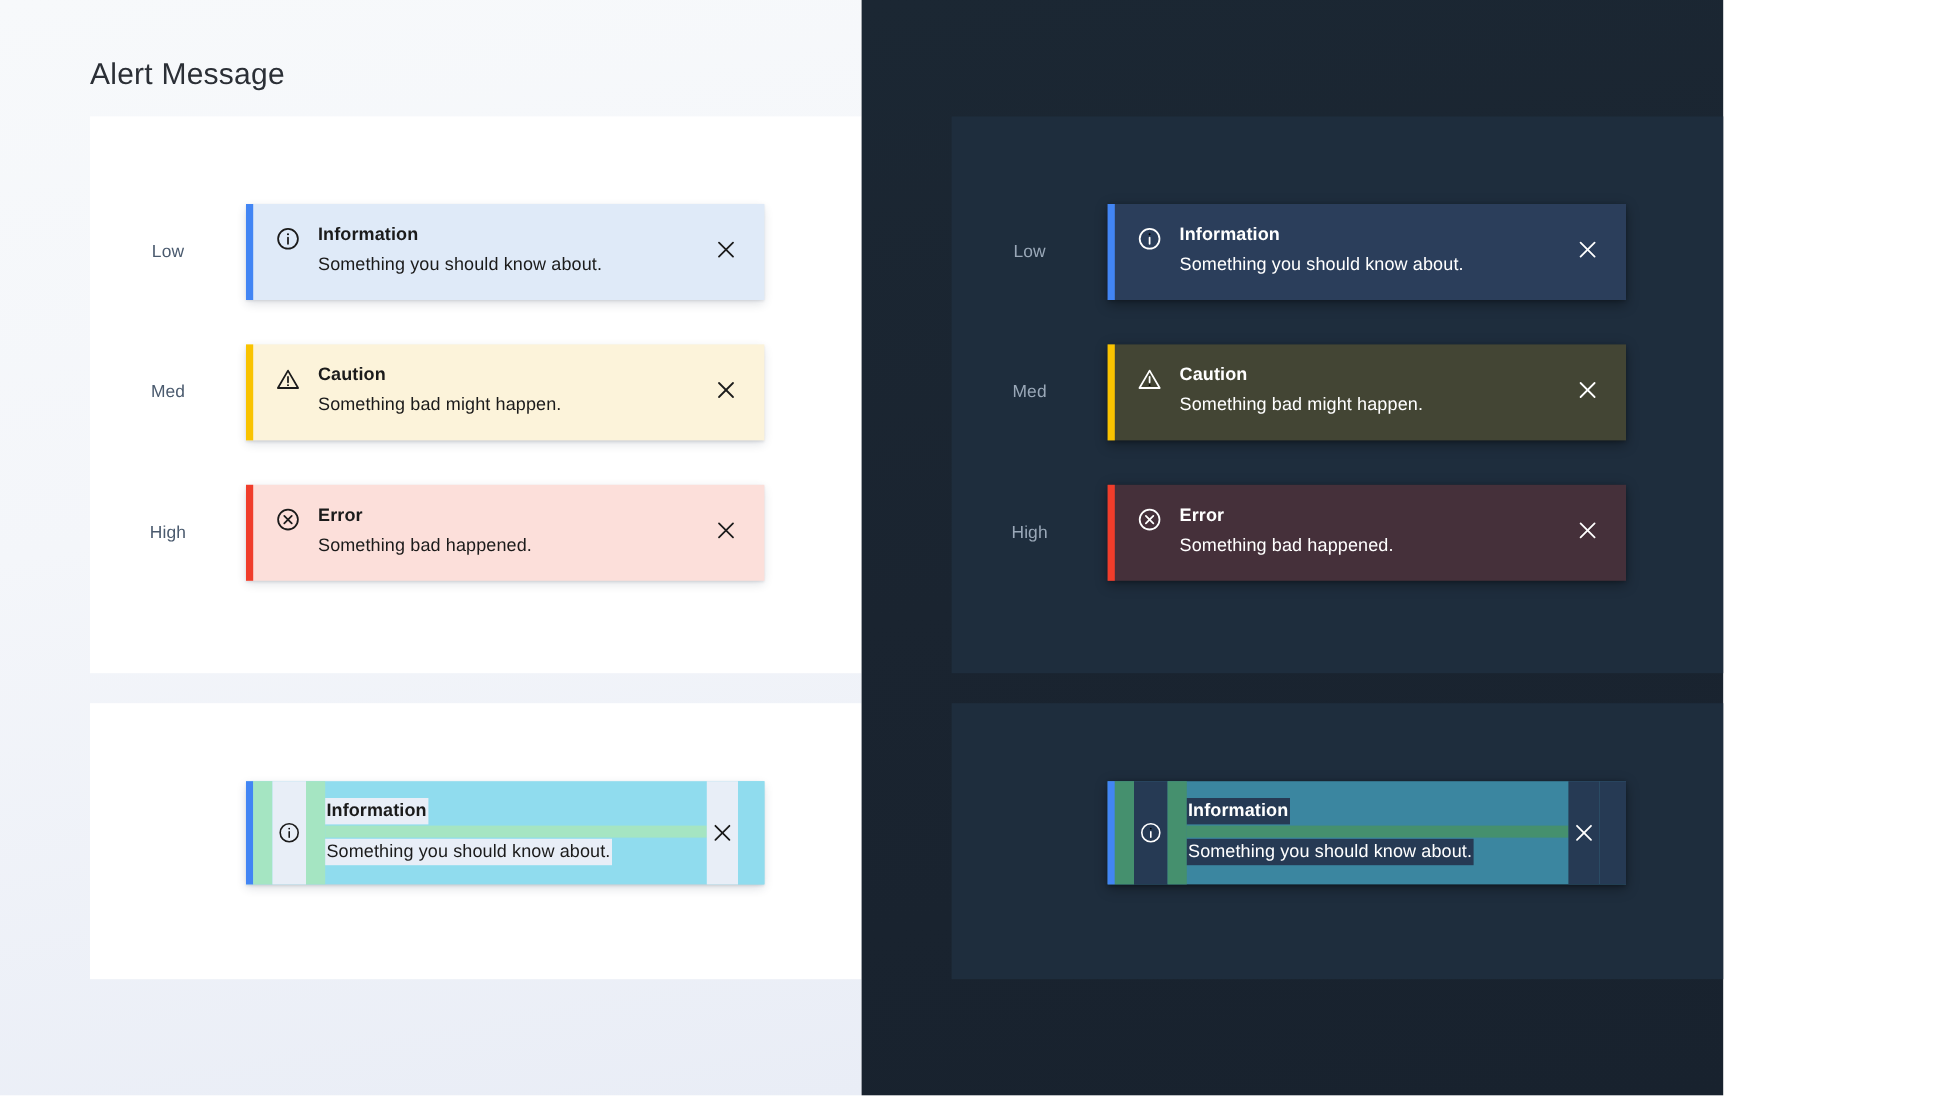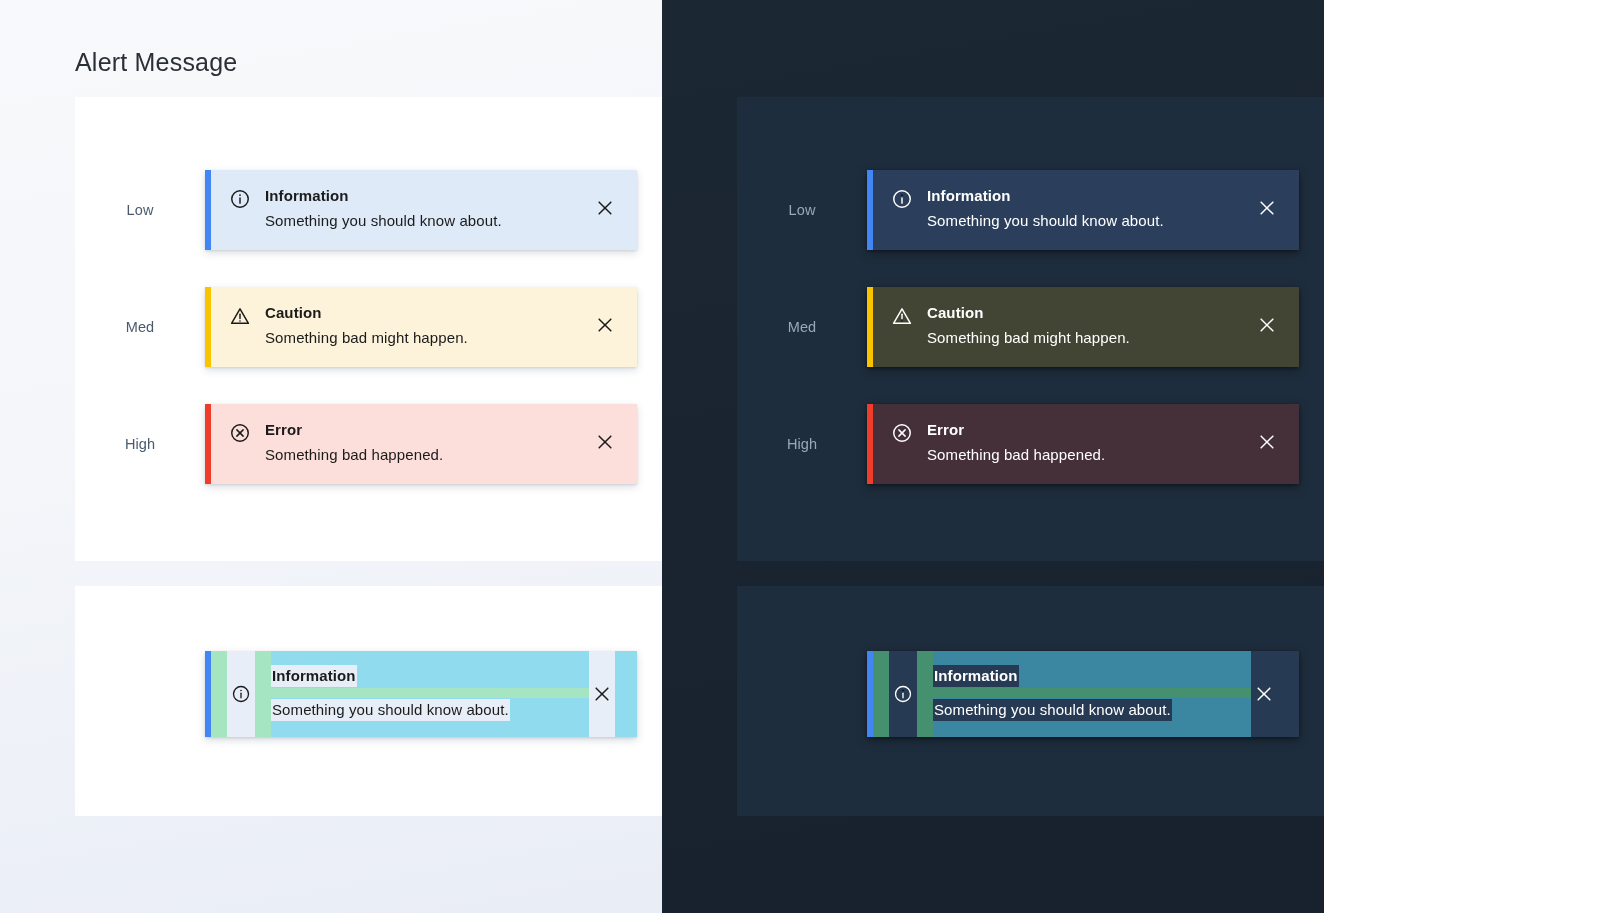--- a/index.html
+++ b/index.html
@@ -6,21 +6,21 @@
 
   html, body {
     width: 1612px;
     height: 913px;
     overflow: hidden;
     font-family: "Liberation Sans", sans-serif;
   }
 
   #root {
     position: relative;
-    width: 1324px;
+    width: 1436px;
     height: 913px;
     display: flex;
     border-radius: 13px;
   }
 
   
   .panel { position: relative; height: 913px; overflow: hidden; }
 
   .panel-light {
     width: 806px;

